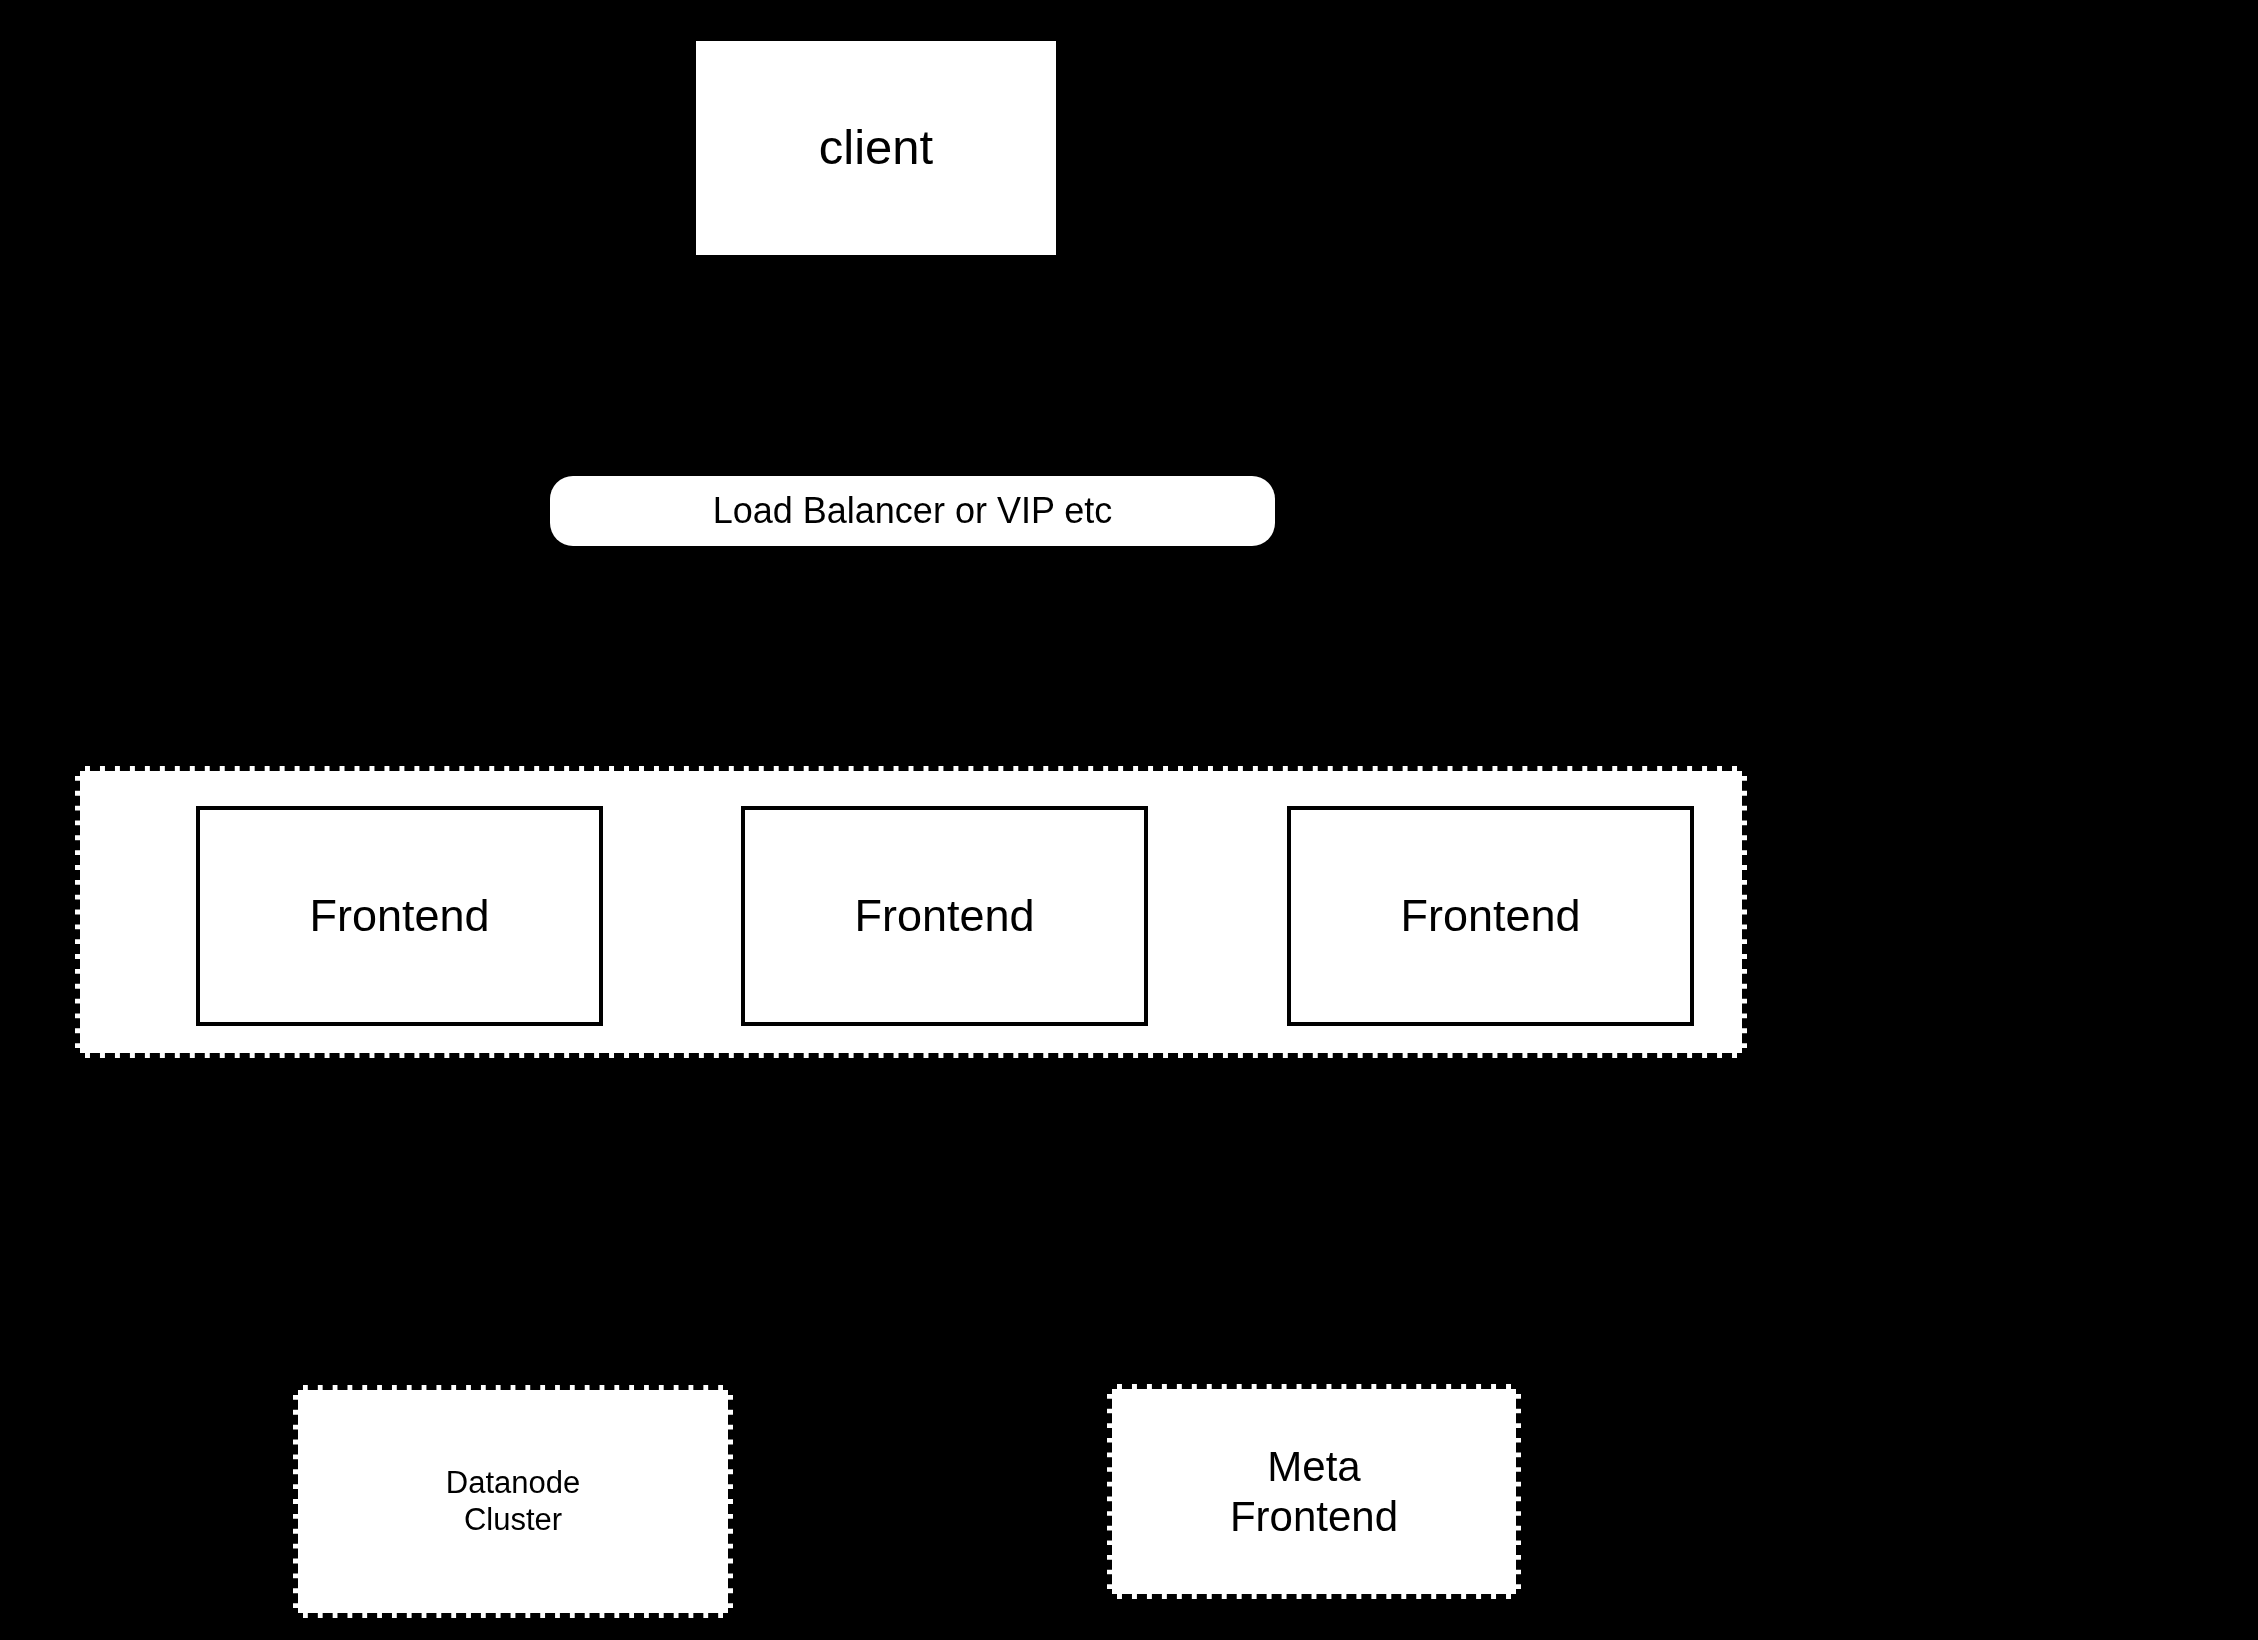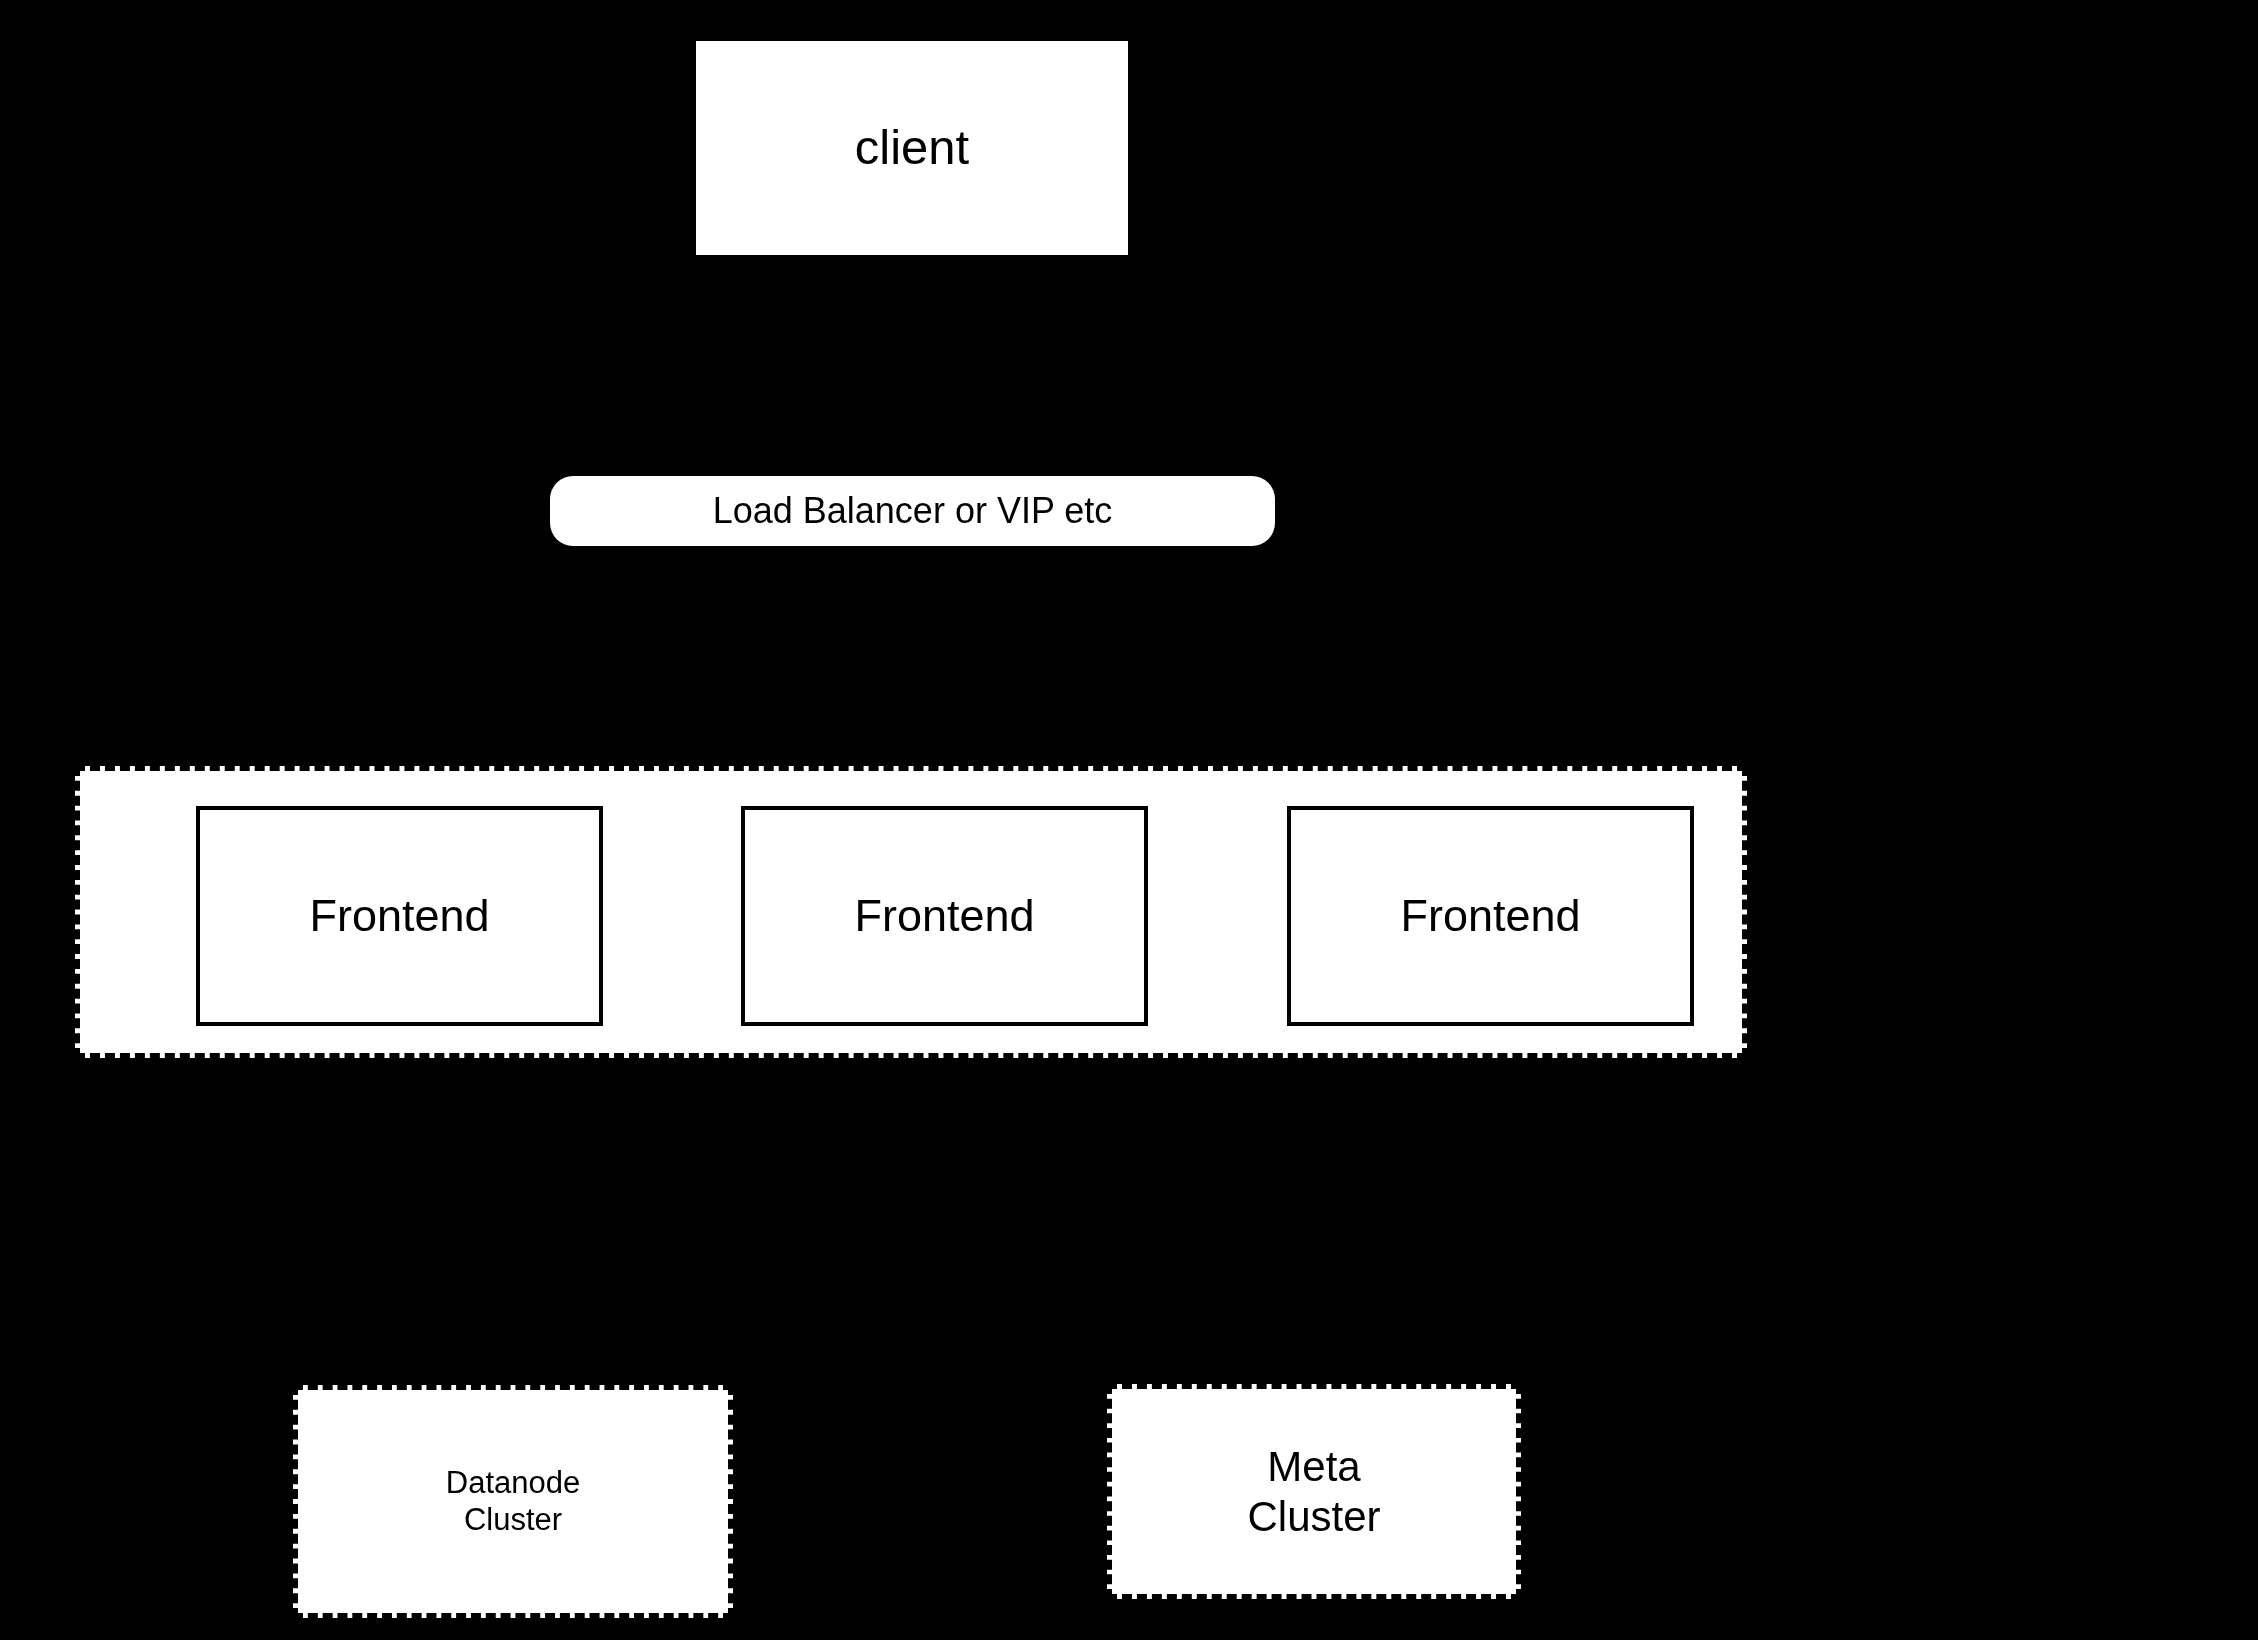--- a/index.html
+++ b/index.html
@@ -41,21 +41,21 @@
     margin-left: 45px;
   }
   .node.dashed {
     border: 5.5px dashed #000000;
   }
 
   
   #client-node {
     left: 696px;
     top: 41px;
-    width: 432px;
+    width: 360px;
     height: 214px;
     font-size: 49px;
   }
   #load-balancer-node {
     left: 550px;
     top: 476px;
     width: 725px;
     height: 70px;
     font-size: 36px;
     border-radius: 23px;
@@ -121,17 +121,17 @@
 
   </div>
 
   <div class="node dashed" id="datanode-cluster-node">
     <span>Datanode
 Cluster</span>
   </div>
 
   <div class="node dashed" id="meta-cluster-node">
     <span>Meta
-Cluster</span>
+Frontend</span>
   </div>
 
 </div>
 
 
 </body></html>

